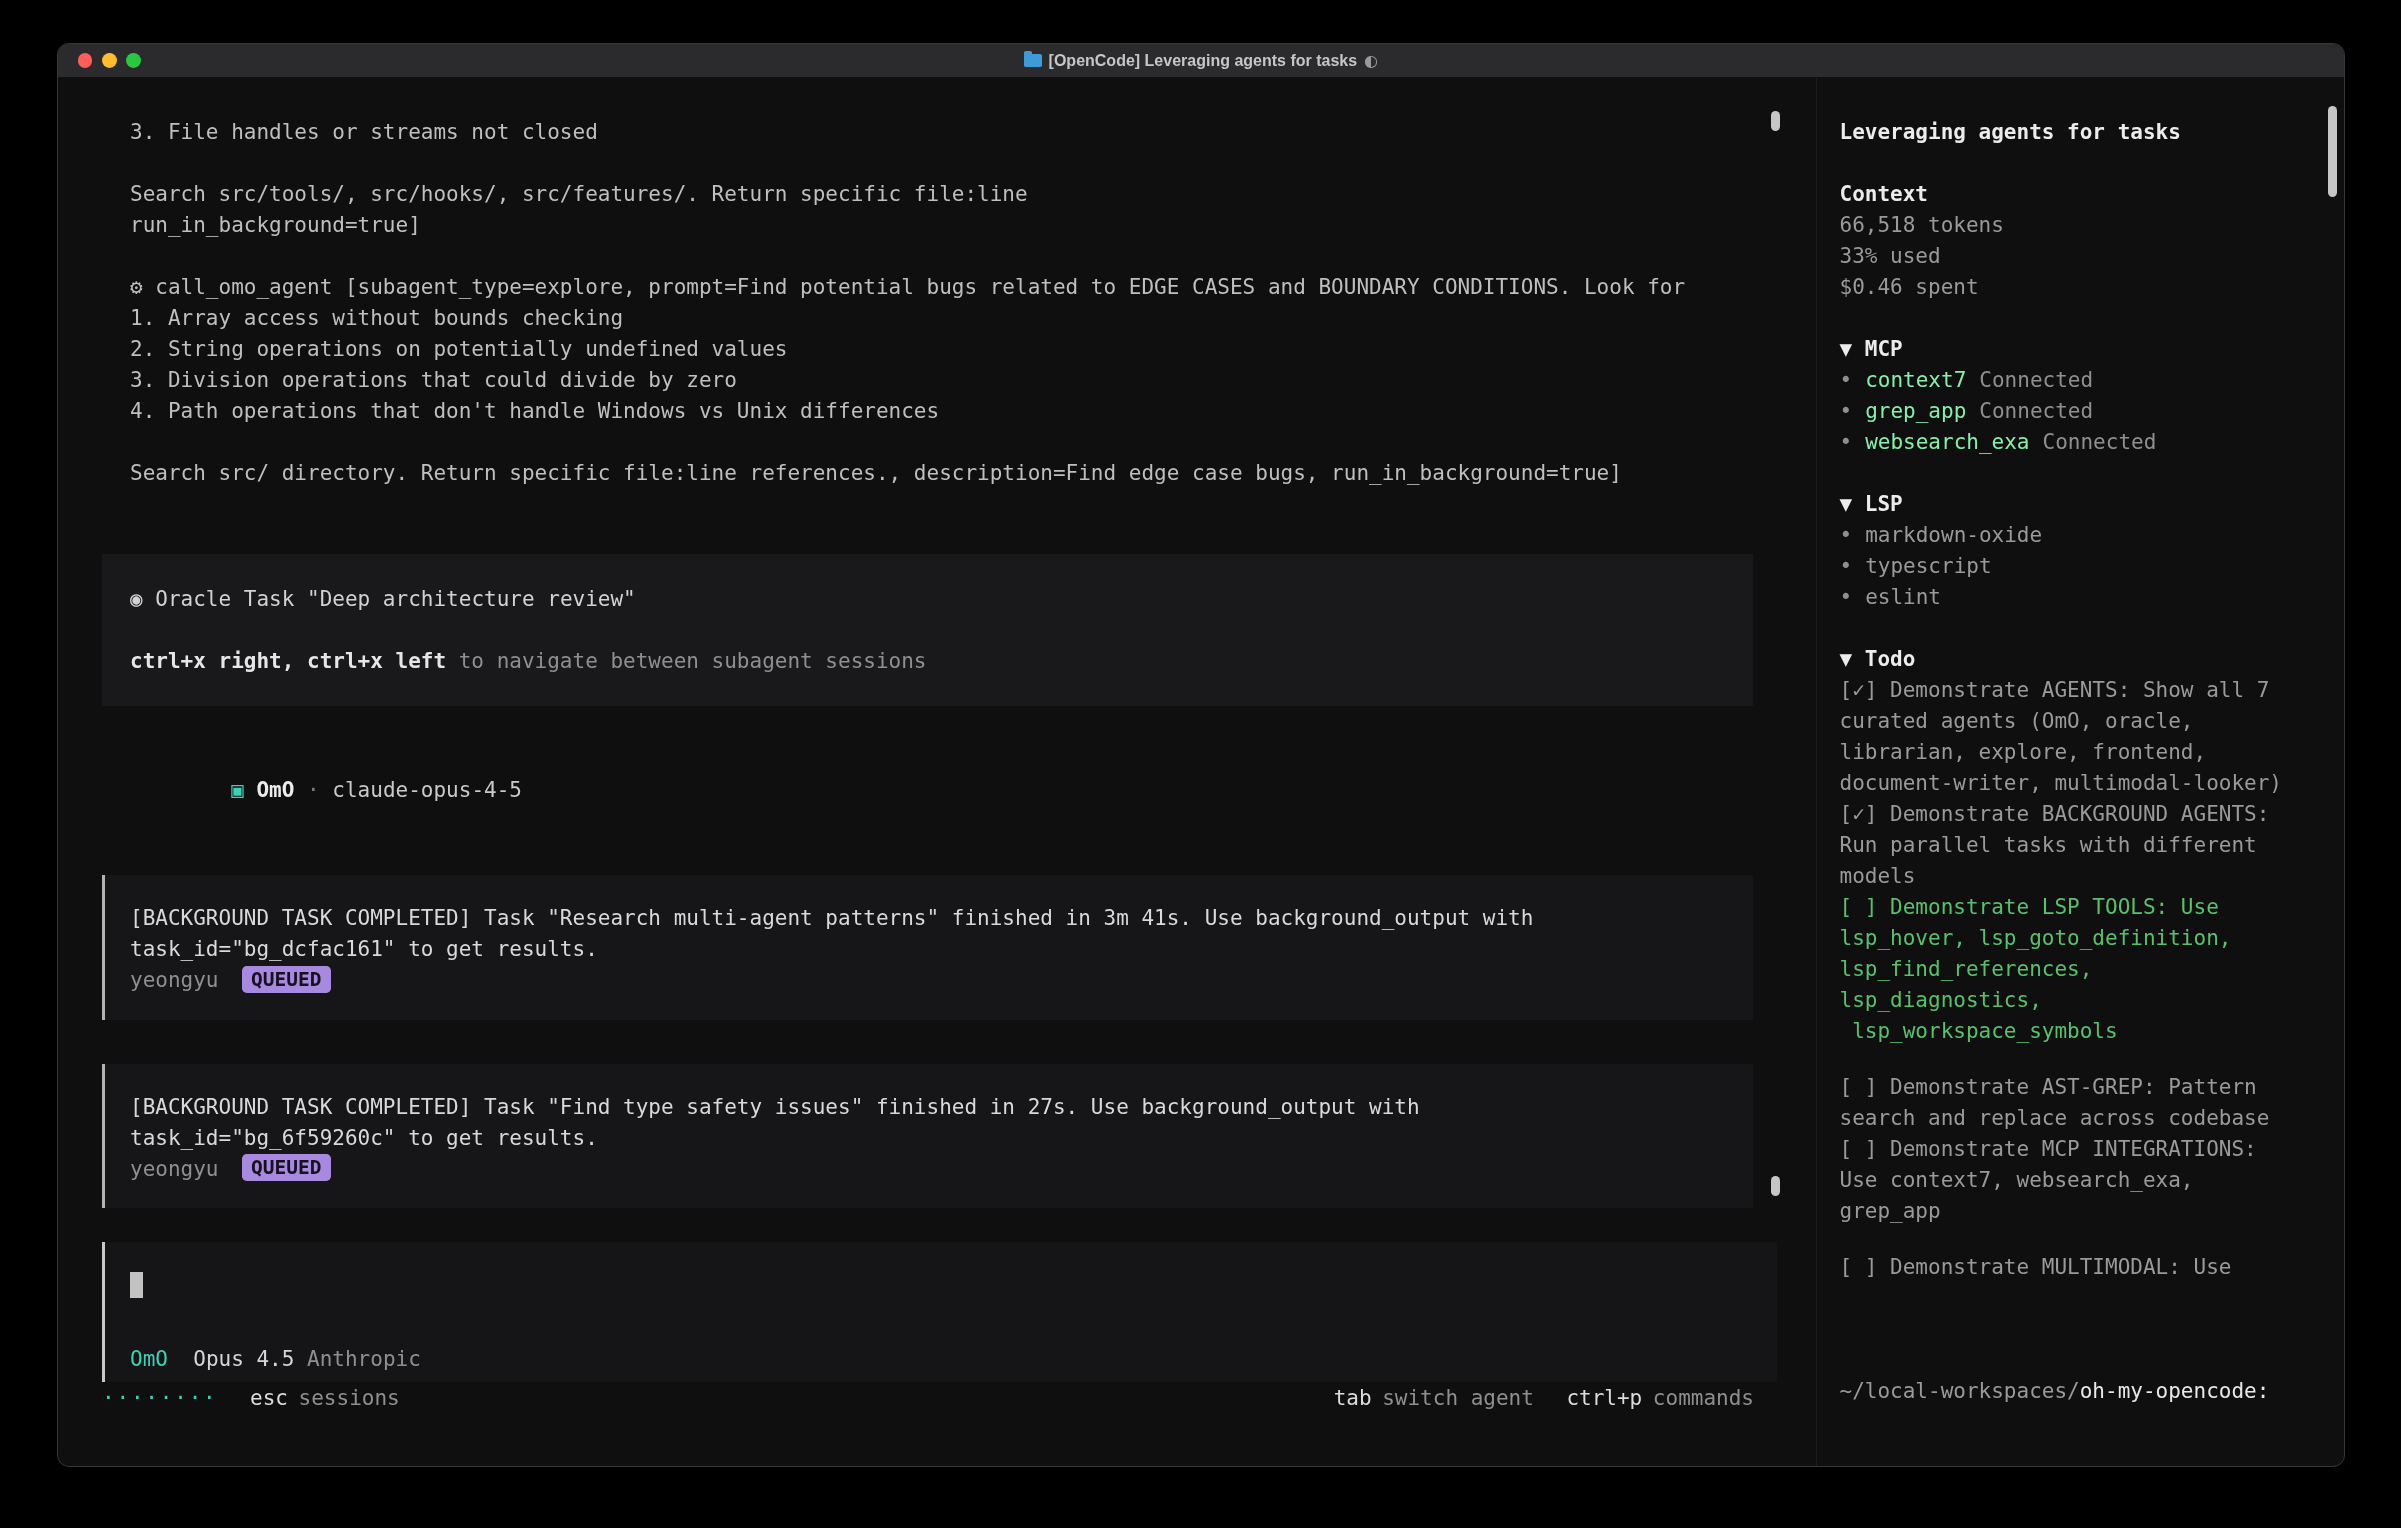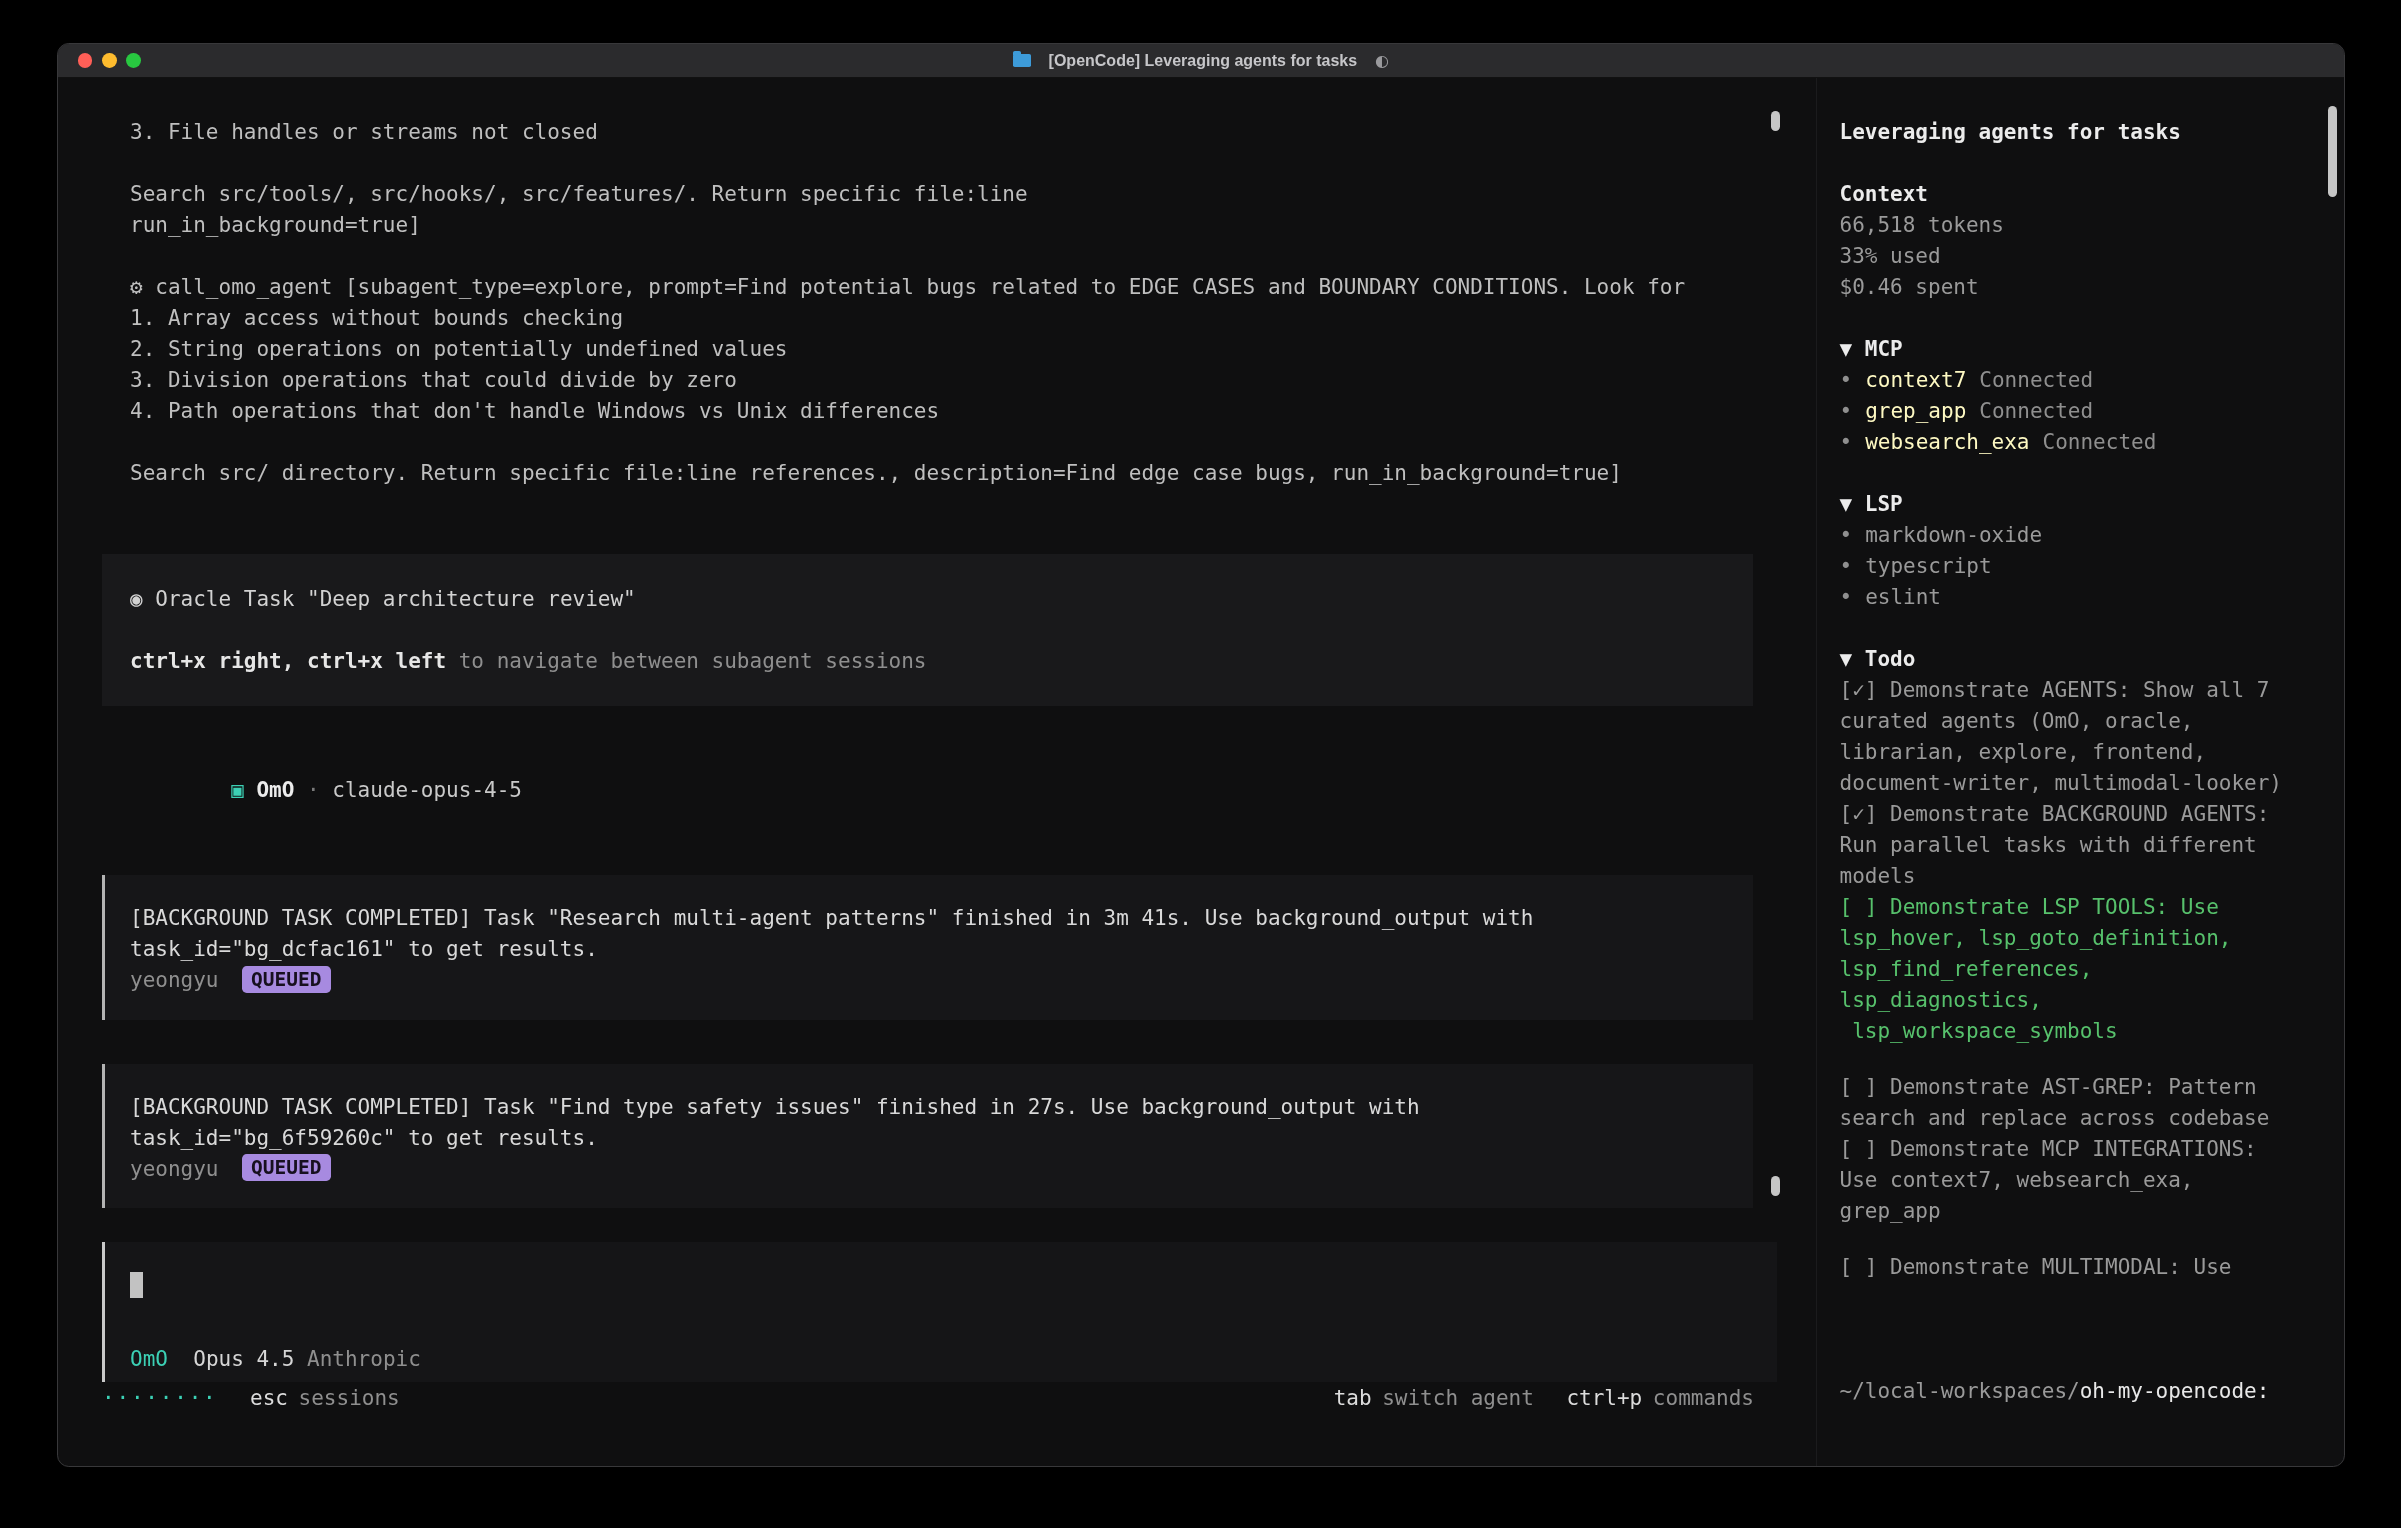--- a/index.html
+++ b/index.html
@@ -8,21 +8,21 @@
   *{margin:0;padding:0;box-sizing:border-box}
   html,body{width:2401px;height:1528px;background:#000;overflow:hidden}
   body{font-family:"DejaVu Sans Mono","DejaVu Sans",monospace;font-size:21px;line-height:31px;color:#bfbfbf}
 
   .window{position:absolute;left:57px;top:43px;width:2288px;height:1424px;background:#0f0f10;border:0.6px solid #38383a;border-radius:11.8px;overflow:hidden}
 
   .titlebar{height:34px;background:#2b2b2d;border-bottom:0.6px solid #111;position:relative;display:flex;align-items:center}
   .lights{display:flex;gap:9.5px;padding-left:19.5px;position:relative;z-index:2}
   .light{width:14.8px;height:14.8px;border-radius:50%}
   .light.red{background:#ff5f57}.light.yellow{background:#febc2e}.light.green{background:#28c840}
-  .titlewrap{position:absolute;inset:0;display:flex;align-items:center;justify-content:center;gap:18px;font-family:"Liberation Sans",sans-serif;font-size:16px;font-weight:700;color:#c6c6c9;line-height:normal}
+  .titlewrap{position:absolute;inset:0;display:flex;align-items:center;justify-content:center;gap:7px;font-family:"Liberation Sans",sans-serif;font-size:16px;font-weight:700;color:#c6c6c9;line-height:normal}
   .folder-icon{display:inline-block;width:17.7px;height:12.4px;background:#3d9bd9;border-radius:1.8px;position:relative}
   .folder-icon::before{content:"";position:absolute;top:-3px;left:0;width:7.7px;height:3.5px;background:#3d9bd9;border-radius:1.8px 1.8px 0 0}
   .moon{font-family:"DejaVu Sans",sans-serif;color:#9a9a9d;font-weight:400}
 
   .content{display:flex;height:1390px}
 
   .main{width:1758px;position:relative;padding:39px 63px 0 44px}
   .line{white-space:pre;min-height:31px;padding-left:28px;color:#bfbfbf}
 
   .toast{position:absolute;left:1039px;top:65px;width:684px;height:154px;background:#191b19;border:0.6px solid #232523;border-left:3.5px solid var(--green);padding:31px 0 0 31px;z-index:5}
@@ -66,21 +66,21 @@
   .thumb.t1{top:32.5px;right:36px;height:20px}
   .thumb.t2{top:1098px;right:36px;height:20px}
 
   .sidebar{flex:1;position:relative;padding:39px 37px 0 22.5px;border-left:0.6px solid #1b1b1d}
   .sb-title{font-weight:700;color:#ececec;white-space:pre-wrap}
   .sb-sec{margin-top:31px}
   .sb-head{font-weight:700;color:#ececec;white-space:pre}
   .sb-dim{color:#9a9a9a;white-space:pre}
   .sb-row{white-space:pre}
   .bullet{color:#8f8f8f;margin-right:13px}
-  .mcp-name{color:#fef9c3}
+  .mcp-name{color:#86efac}
   .mcp-status{color:#8f8f8f;margin-left:13px}
   .lsp-name{color:#9a9a9a}
   .todo{color:#9a9a9a;white-space:pre-wrap}
   .todo.active{color:var(--todo-green)}
   .todo.gap{margin-top:25px}
   .workspace{margin-top:31px;color:#9a9a9a;white-space:pre-wrap}
   .ws-prefix{color:#9a9a9a}
   .ws-repo{color:#e8e8e8}
   .sb-thumb{position:absolute;top:28px;right:7px;width:9.5px;height:91px;border-radius:4.7px;background:#c6c6c6}
 </style>

